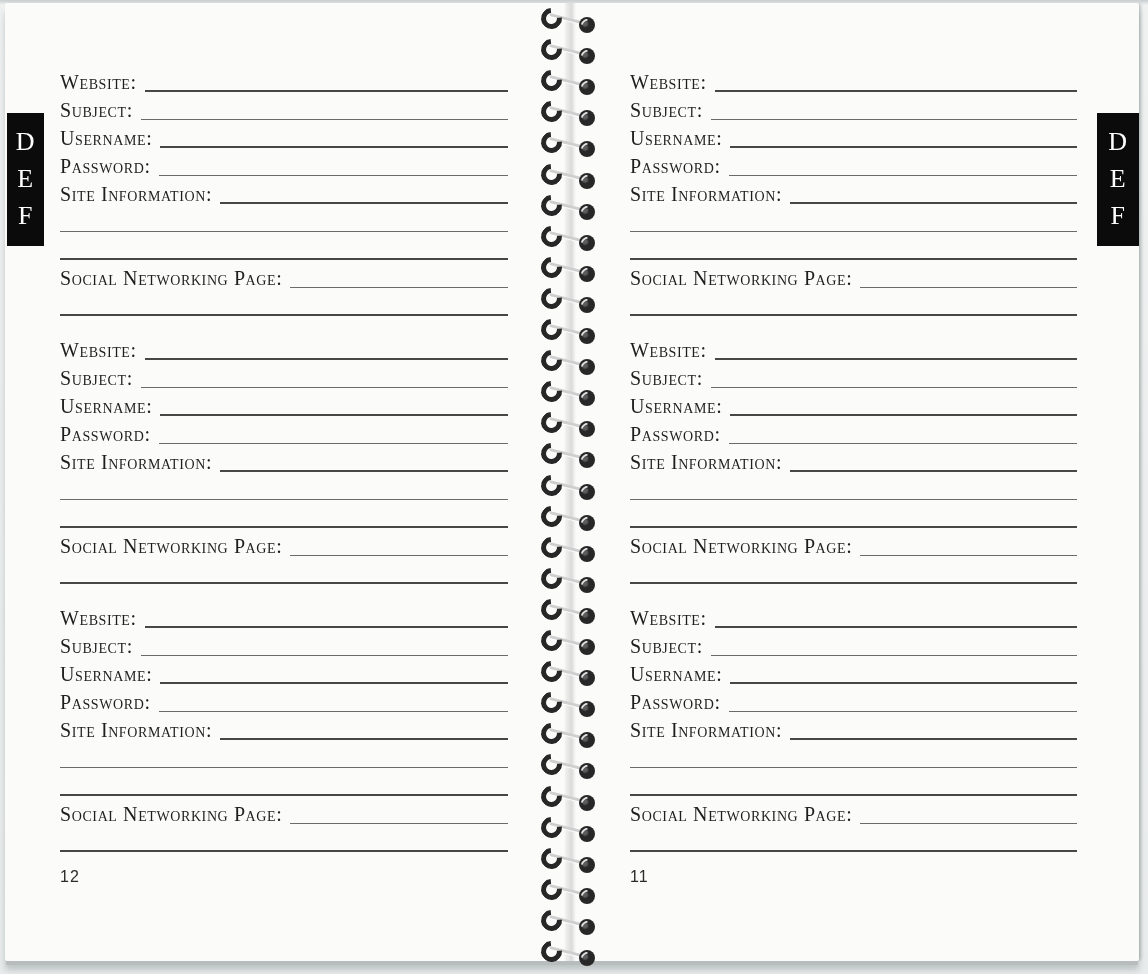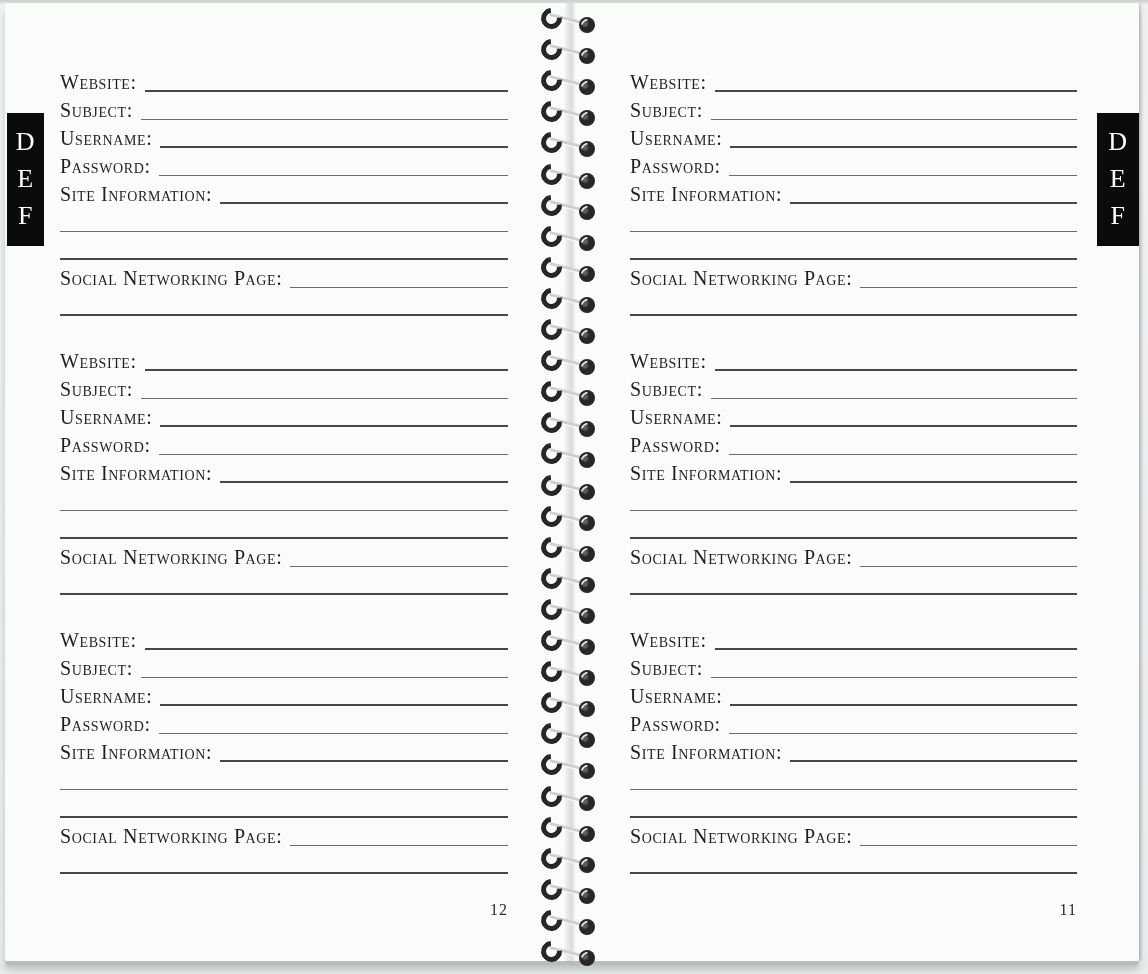--- a/index.html
+++ b/index.html
@@ -69,40 +69,40 @@
   .tab-letter {
     display: block; font-family: "Liberation Serif", serif;
     font-size: 26px; line-height: 37px; letter-spacing: 0.5px;
   }
 
   
   .page-content { position: absolute; top: 64px; z-index: 1; }
   .content-left  { left: 60px;  width: 448px; }
   .content-right { left: 630px; width: 447px; }
 
-  .block { margin-bottom: 27px; text-align: center; }
+  .block { margin-bottom: 16px; text-align: center; }
   .row { height: 28px; display: flex; align-items: flex-end; }
   .lbl {
     font-variant: small-caps;
     font-size: 20px; line-height: 1;
     letter-spacing: 0.6px;
     color: var(--label-text, #1e1e1e);
     white-space: nowrap;
   }
   .uline {
     flex: 1 1 auto; height: 0;
     border-bottom: 2px solid var(--rule-line, #474747);
     margin-left: 8px;
   }
   .row.full .uline { margin-left: 0; }
   .row:nth-child(even) .uline { border-bottom-color: #6b6b6b; border-bottom-width: 1.5px; }
 
   .page-number {
-    text-align: right; margin-top: 10px;
-    font-family: Liberation Serif, serif;
+    text-align: left; margin-top: 10px;
+    font-family: Liberation Sans, sans-serif;
     font-size: 16px; letter-spacing: 1px; color: #2b2b2b;
   }
 </style>
 </head>
 <body>
 
 <div class="stage">
 
   <div class="sheet"></div>
 

